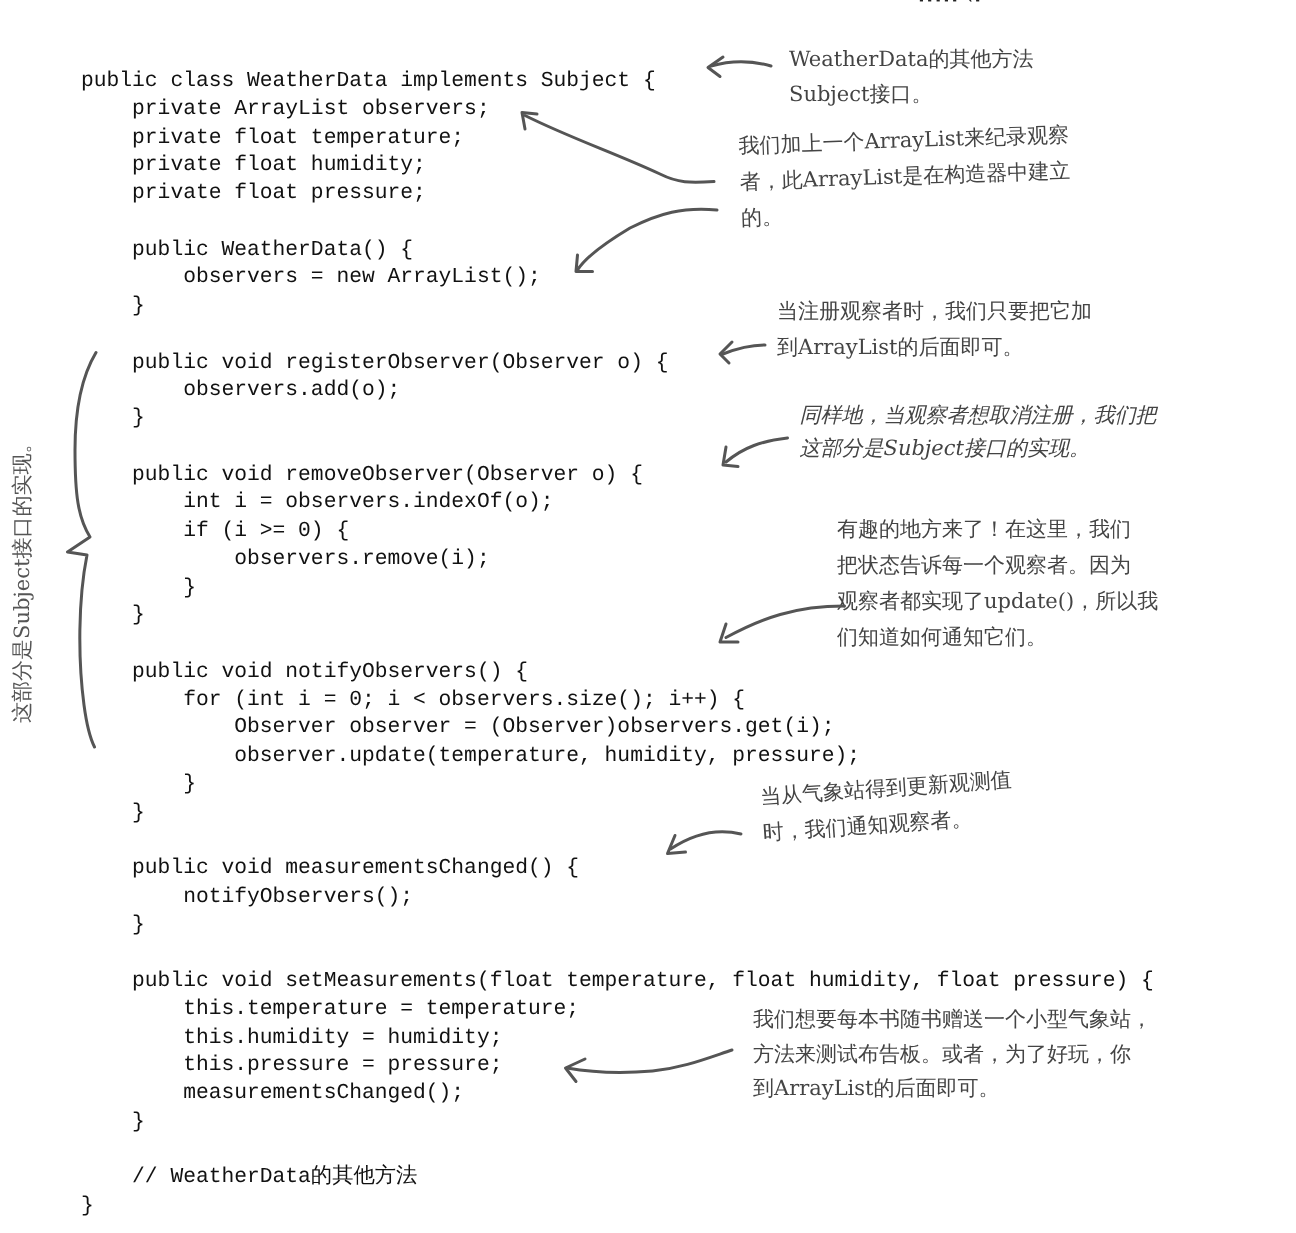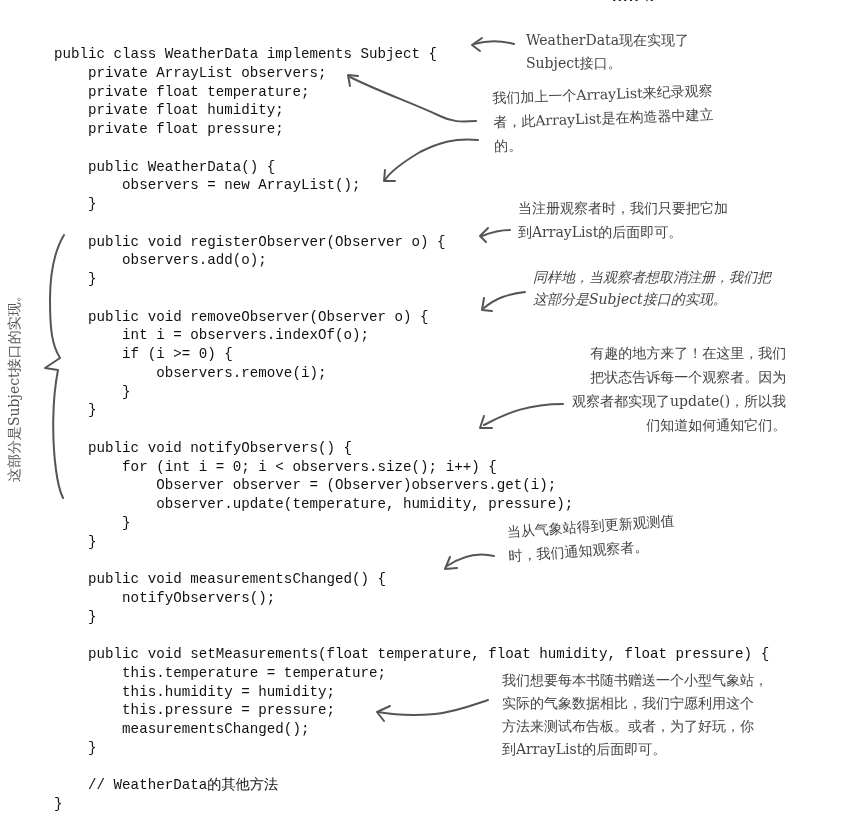--- a/index.html
+++ b/index.html
@@ -18,55 +18,54 @@
 </head>
 <body>
 
 <div class="page">
 
   <div class="clip-top">····· ⁽·</div>
 
   <pre class="code"><span class="ln">public class WeatherData implements Subject {</span><span class="ln">    private ArrayList observers;</span><span class="ln">    private float temperature;</span><span class="ln">    private float humidity;</span><span class="ln">    private float pressure;</span><span class="ln"></span><span class="ln">    public WeatherData() {</span><span class="ln">        observers = new ArrayList();</span><span class="ln">    }</span><span class="ln"></span><span class="ln">    public void registerObserver(Observer o) {</span><span class="ln">        observers.add(o);</span><span class="ln">    }</span><span class="ln"></span><span class="ln">    public void removeObserver(Observer o) {</span><span class="ln">        int i = observers.indexOf(o);</span><span class="ln">        if (i &gt;= 0) {</span><span class="ln">            observers.remove(i);</span><span class="ln">        }</span><span class="ln">    }</span><span class="ln"></span><span class="ln">    public void notifyObservers() {</span><span class="ln">        for (int i = 0; i &lt; observers.size(); i++) {</span><span class="ln">            Observer observer = (Observer)observers.get(i);</span><span class="ln">            observer.update(temperature, humidity, pressure);</span><span class="ln">        }</span><span class="ln">    }</span><span class="ln"></span><span class="ln">    public void measurementsChanged() {</span><span class="ln">        notifyObservers();</span><span class="ln">    }</span><span class="ln"></span><span class="ln">    public void setMeasurements(float temperature, float humidity, float pressure) {</span><span class="ln">        this.temperature = temperature;</span><span class="ln">        this.humidity = humidity;</span><span class="ln">        this.pressure = pressure;</span><span class="ln">        measurementsChanged();</span><span class="ln">    }</span><span class="ln"></span><span class="ln">    // WeatherData的其他方法</span><span class="ln">}</span></pre>
 
   <div class="note" style="left:526px; top:29px; line-height:23px;">
-    <span class="nl">WeatherData现在实现了</span>
+    <span class="nl">WeatherData的其他方法</span>
     <span class="nl">Subject接口。</span>
   </div>
 
   <div class="note" style="left:492px; top:86px; line-height:24px; transform:rotate(-2deg); transform-origin:0 0;">
     <span class="nl">我们加上一个ArrayList来纪录观察</span>
     <span class="nl">者，此ArrayList是在构造器中建立</span>
     <span class="nl">的。</span>
   </div>
 
   <div class="note" style="left:518px; top:196px; line-height:24px;">
     <span class="nl">当注册观察者时，我们只要把它加</span>
     <span class="nl">到ArrayList的后面即可。</span>
   </div>
 
   <div class="note" style="left:533px; top:266px; line-height:22px;font-style:italic;">
     <span class="nl">同样地，当观察者想取消注册，我们把</span>
     <span class="nl">这部分是Subject接口的实现。</span>
   </div>
 
-  <div class="note" style="left:572px; top:341px; line-height:24px;text-align:right;">
+  <div class="note" style="left:558px; top:341px; line-height:24px;">
     <span class="nl">有趣的地方来了！在这里，我们</span>
     <span class="nl">把状态告诉每一个观察者。因为</span>
     <span class="nl">观察者都实现了update()，所以我</span>
     <span class="nl">们知道如何通知它们。</span>
   </div>
 
   <div class="note" style="left:506px; top:520px; line-height:24px; transform:rotate(-4deg); transform-origin:0 0;">
     <span class="nl">当从气象站得到更新观测值</span>
     <span class="nl">时，我们通知观察者。</span>
   </div>
 
   <div class="note" style="left:502px; top:669px; line-height:23px;">
     <span class="nl">我们想要每本书随书赠送一个小型气象站，</span>
-    <span class="nl">实际的气象数据相比，我们宁愿利用这个</span>
     <span class="nl">方法来测试布告板。或者，为了好玩，你</span>
     <span class="nl">到ArrayList的后面即可。</span>
   </div>
 
   <div class="vert">
     <span>这部分是Subject接口的实现。</span>
   </div>
 
   <svg class="arrows" width="864" height="822" viewBox="0 0 864 822">
 

